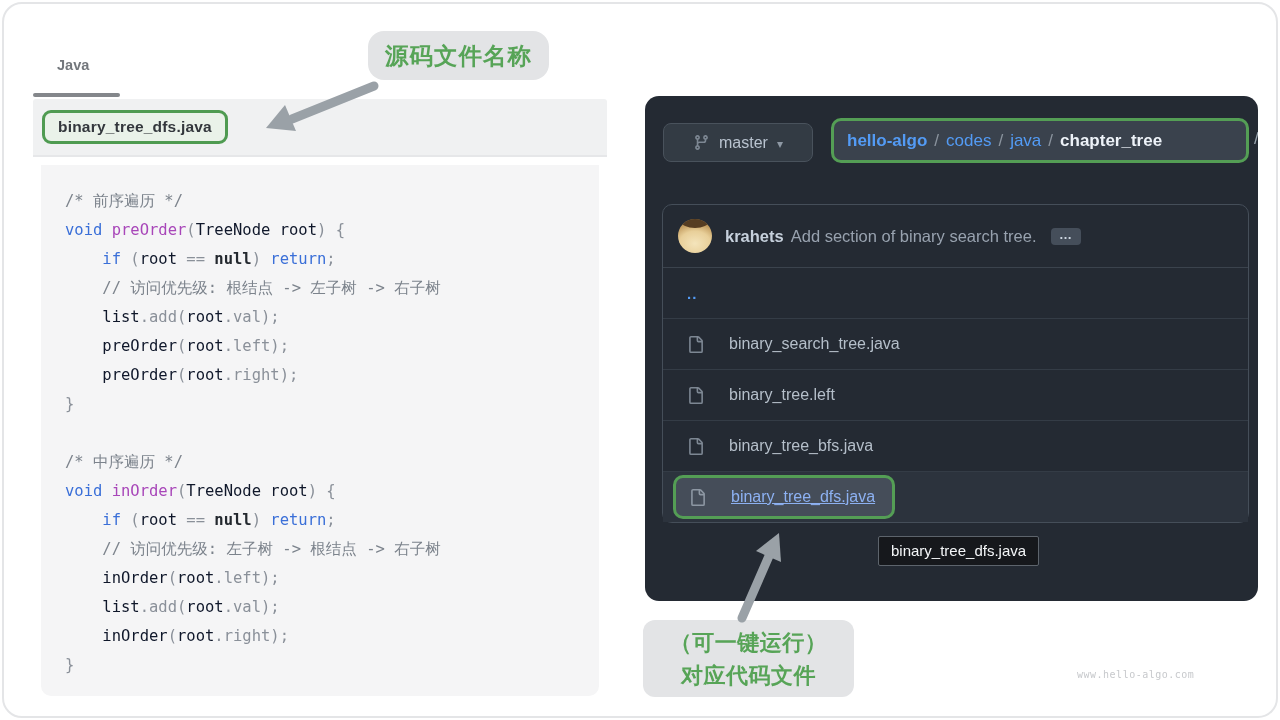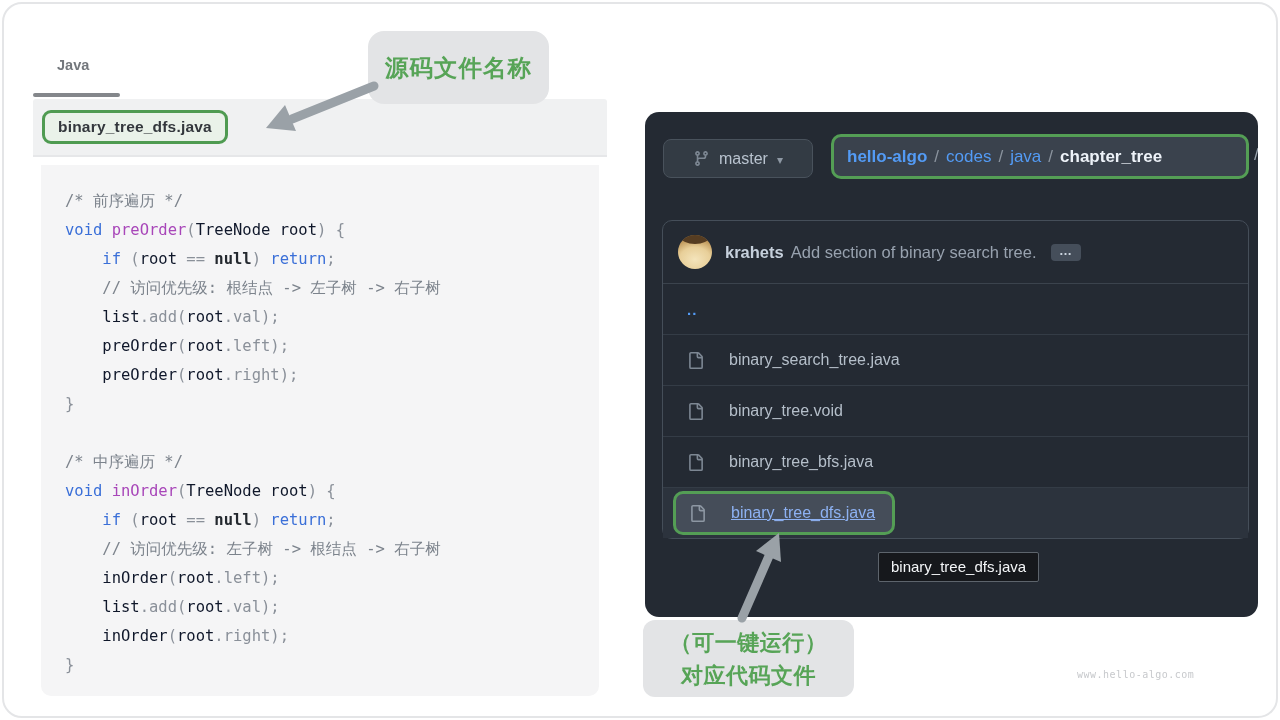--- a/index.html
+++ b/index.html
@@ -43,21 +43,21 @@
   .tk-k{color:#3a6fd8;}
   .tk-f{color:#a846b9;}
   .tk-n{color:#0f172a;}
   .tk-p{color:#8a9099;}
   .tk-c{color:#7c838c;}
   .tk-b{color:#24292f;font-weight:700;}
 
   
   .gh-panel{
     position:absolute;left:645px;top:96px;width:613px;height:505px;background:#242a33;
-    border-radius:14px;overflow:hidden;color:#b5bfca;margin-top:16px;
+    border-radius:14px;overflow:hidden;color:#b5bfca;
   }
   .branch-btn{
     position:absolute;left:18px;top:27px;width:150px;height:39px;box-sizing:border-box;
     background:#333b44;border:1.5px solid #49525c;border-radius:8px;
     display:flex;align-items:center;justify-content:center;gap:9px;
     color:#b9c3cf;font-size:16px;font-family:inherit;cursor:pointer;padding:0;
   }
   .caret{font-size:12px;color:#8e98a4;transform:translateY(1px);}
   .crumb-box{
     position:absolute;left:186px;top:22px;width:418px;height:45px;box-sizing:border-box;
@@ -107,21 +107,21 @@
     padding:0 17px 0 13px;border:3px solid #549e55;border-radius:10px;background:#454d59;
   }
   .hl-link{color:#8db1f2;text-decoration:underline;}
   .tooltip{
     position:absolute;left:233px;top:440px;background:#16181c;border:1px solid #5d646c;
     color:#f4f6f8;font-size:15px;padding:5px 12px 6px;border-radius:2px;white-space:nowrap;
   }
 
   
   .anno-top{
-    position:absolute;left:368px;top:31px;height:49px;padding:12px 17px;border-radius:16px;
+    position:absolute;left:368px;top:31px;height:49px;padding:0 17px;border-radius:16px;
     background:#e3e4e6;display:inline-flex;align-items:center;
     font-size:23.5px;font-weight:700;color:#57a457;letter-spacing:1px;
   }
   .anno-bottom{
     position:absolute;left:643px;top:620px;width:211px;height:77px;border-radius:12px;
     background:#e3e4e6;display:flex;flex-direction:column;align-items:center;justify-content:center;
     font-size:22px;font-weight:700;color:#57a457;line-height:33px;letter-spacing:.5px;
   }
   .arrows{position:absolute;left:0;top:0;width:1280px;height:720px;pointer-events:none;}
   .watermark{
@@ -178,21 +178,21 @@
       <svg class="ficon" width="17" height="17" viewBox="0 0 16 16" fill="#7d8793" aria-hidden="true">
           <path d="M2 1.75C2 .784 2.784 0 3.75 0h6.586c.464 0 .909.184 1.237.513l2.914 2.914c.329.328.513.773.513 1.237v9.586A1.75 1.75 0 0 1 13.25 16h-9.5A1.75 1.75 0 0 1 2 14.25Zm1.75-.25a.25.25 0 0 0-.25.25v12.5c0 .138.112.25.25.25h9.5a.25.25 0 0 0 .25-.25V6h-2.75A1.75 1.75 0 0 1 9 4.25V1.5Zm6.75.062V4.25c0 .138.112.25.25.25h2.688l-.011-.013-2.914-2.914-.013-.011Z"></path>
         </svg>
       <a class="file-name">binary_search_tree.java</a>
     </div>
 
     <div class="file-row">
       <svg class="ficon" width="17" height="17" viewBox="0 0 16 16" fill="#7d8793" aria-hidden="true">
           <path d="M2 1.75C2 .784 2.784 0 3.75 0h6.586c.464 0 .909.184 1.237.513l2.914 2.914c.329.328.513.773.513 1.237v9.586A1.75 1.75 0 0 1 13.25 16h-9.5A1.75 1.75 0 0 1 2 14.25Zm1.75-.25a.25.25 0 0 0-.25.25v12.5c0 .138.112.25.25.25h9.5a.25.25 0 0 0 .25-.25V6h-2.75A1.75 1.75 0 0 1 9 4.25V1.5Zm6.75.062V4.25c0 .138.112.25.25.25h2.688l-.011-.013-2.914-2.914-.013-.011Z"></path>
         </svg>
-      <a class="file-name">binary_tree.void</a>
+      <a class="file-name">binary_tree.left</a>
     </div>
 
     <div class="file-row">
       <svg class="ficon" width="17" height="17" viewBox="0 0 16 16" fill="#7d8793" aria-hidden="true">
           <path d="M2 1.75C2 .784 2.784 0 3.75 0h6.586c.464 0 .909.184 1.237.513l2.914 2.914c.329.328.513.773.513 1.237v9.586A1.75 1.75 0 0 1 13.25 16h-9.5A1.75 1.75 0 0 1 2 14.25Zm1.75-.25a.25.25 0 0 0-.25.25v12.5c0 .138.112.25.25.25h9.5a.25.25 0 0 0 .25-.25V6h-2.75A1.75 1.75 0 0 1 9 4.25V1.5Zm6.75.062V4.25c0 .138.112.25.25.25h2.688l-.011-.013-2.914-2.914-.013-.011Z"></path>
         </svg>
       <a class="file-name">binary_tree_bfs.java</a>
     </div>
 
     <div class="file-row hl">

